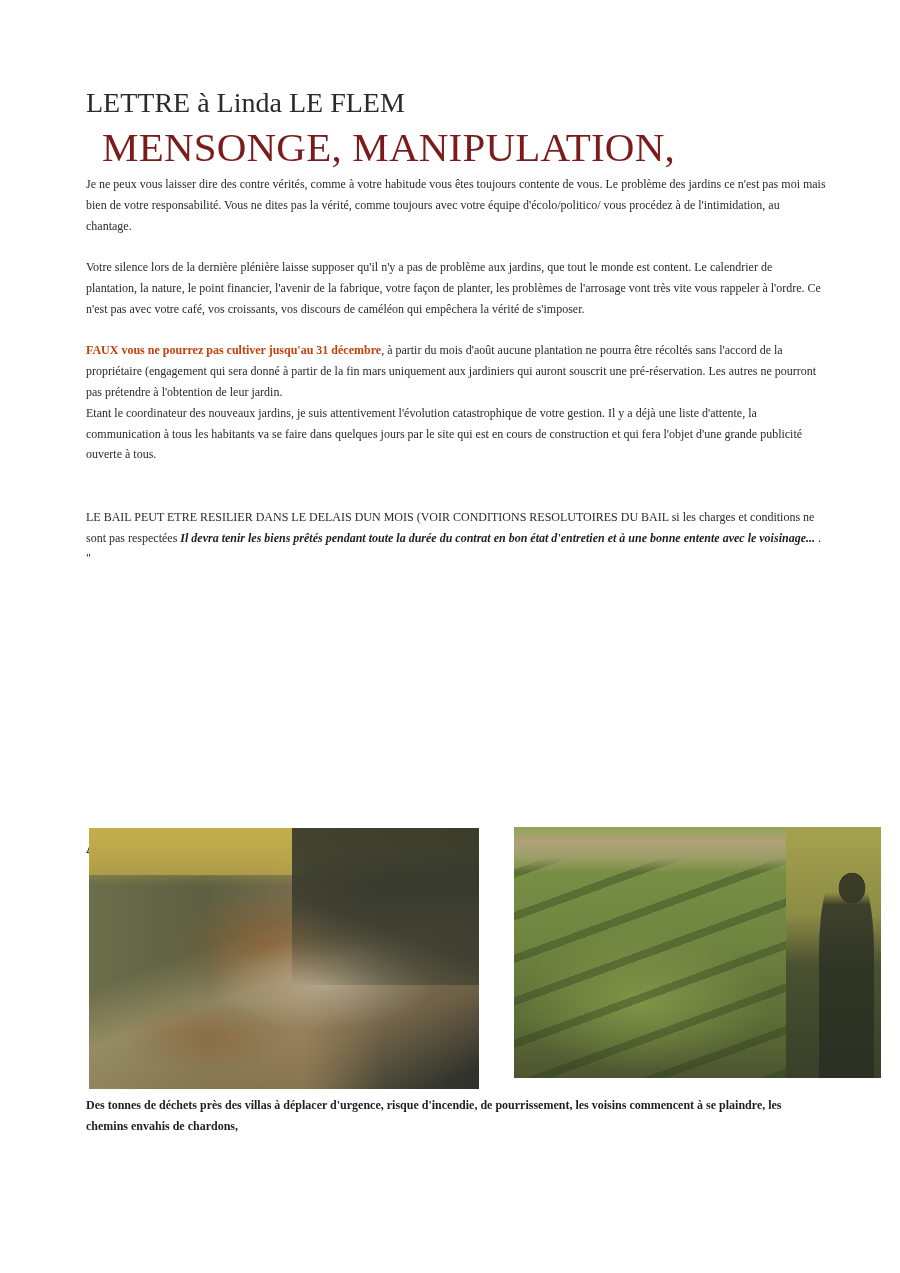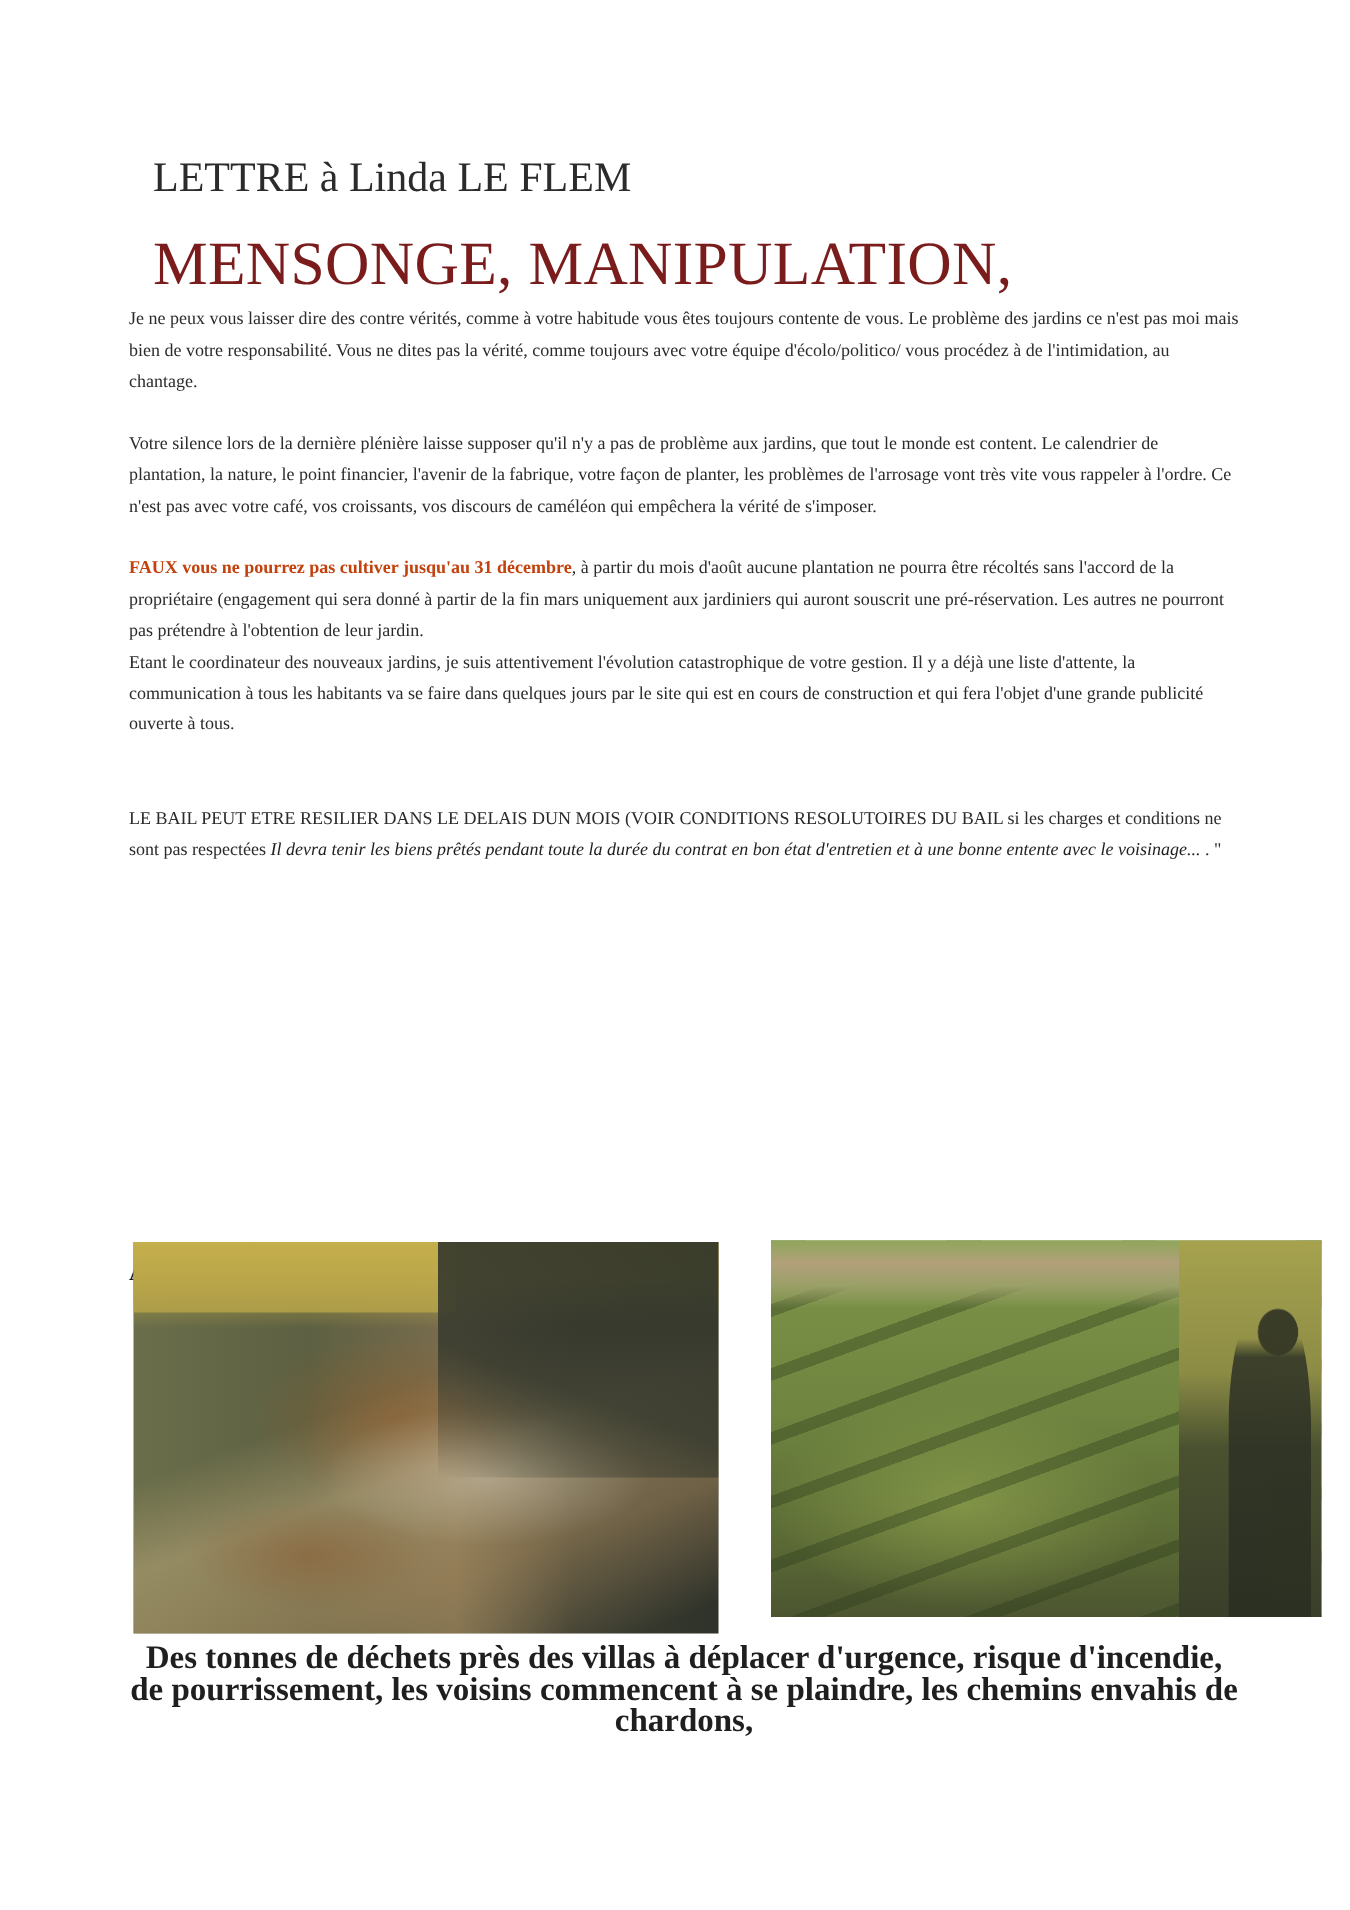--- a/index.html
+++ b/index.html
@@ -18,41 +18,41 @@
     .page {
       position: absolute;
       left: 86px;
       top: 86px;
       width: 740px;
     }
     .subtitle {
       font-size: 28px;
       line-height: 34px;
       color: #2b2b2b;
-      margin: 16px;
+      margin: 0;
       font-weight: normal;
     }
     .title {
       font-size: 41px;
       line-height: 46px;
       color: #7b1c1c;
       margin: 4px 0 0 16px;
       font-weight: normal;
       letter-spacing: 0.2px;
     }
     .para {
       font-size: 12px;
       line-height: 20.8px;
       margin: 0;
       color: #2a2a2a;
     }
     .gap { height: 20.8px; }
     .first-para { margin-top: 4px; }
     b { font-weight: bold; color: #c2410c; }
-    .bi { font-weight: normal; font-style: italic; color: #1f1f1f; text-align: center; }
+    .bi { font-weight: bold; font-style: italic; color: #1f1f1f; text-align: center; }
     .heading-bold {
       font-size: 16.4px;
       line-height: 20.8px;
       font-weight: bold;
       margin: 0;
       color: #1f1f1f;
     }
     .photo {
       position: absolute;
       overflow: hidden;
@@ -112,26 +112,25 @@
       background: radial-gradient(ellipse 40% 12% at 60% 10%, #2a2d22 60%, transparent 62%),
                   linear-gradient(180deg, transparent 12%, #2f3326 18%, #2a2e22 100%);
       opacity: 0.85;
       border-radius: 40% 40% 0 0;
     }
     .caption {
       position: absolute;
       left: 86px;
       top: 1095px;
       width: 740px;
-      font-size: 22px;
+      font-size: 12px;
       line-height: 20.8px;
       font-weight: bold;
       color: #1f1f1f;
       margin: 0;
-      text-align: center;
     }
     .aujourdhui {
       position: absolute;
       left: 86px;
       top: 802px;
       margin-top: 36px;
     }
   </style>
 </head>
 <body>

